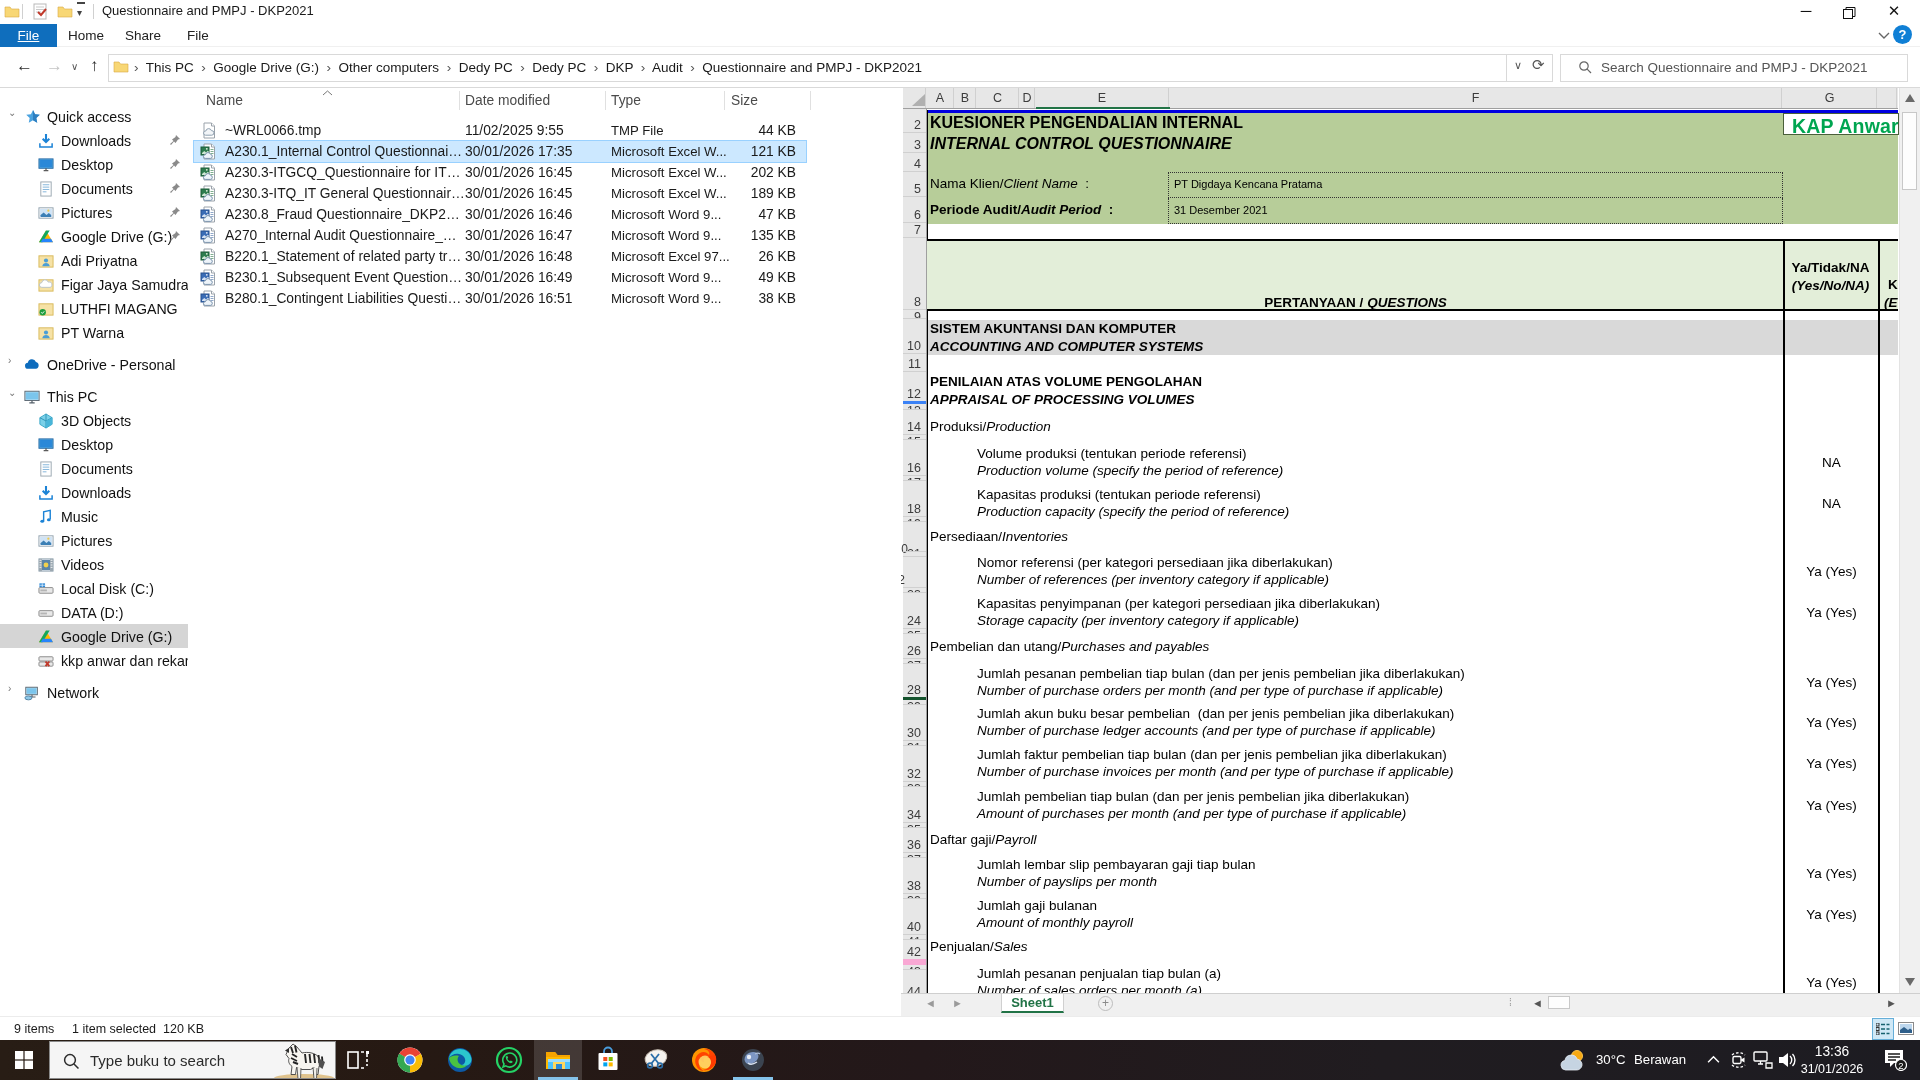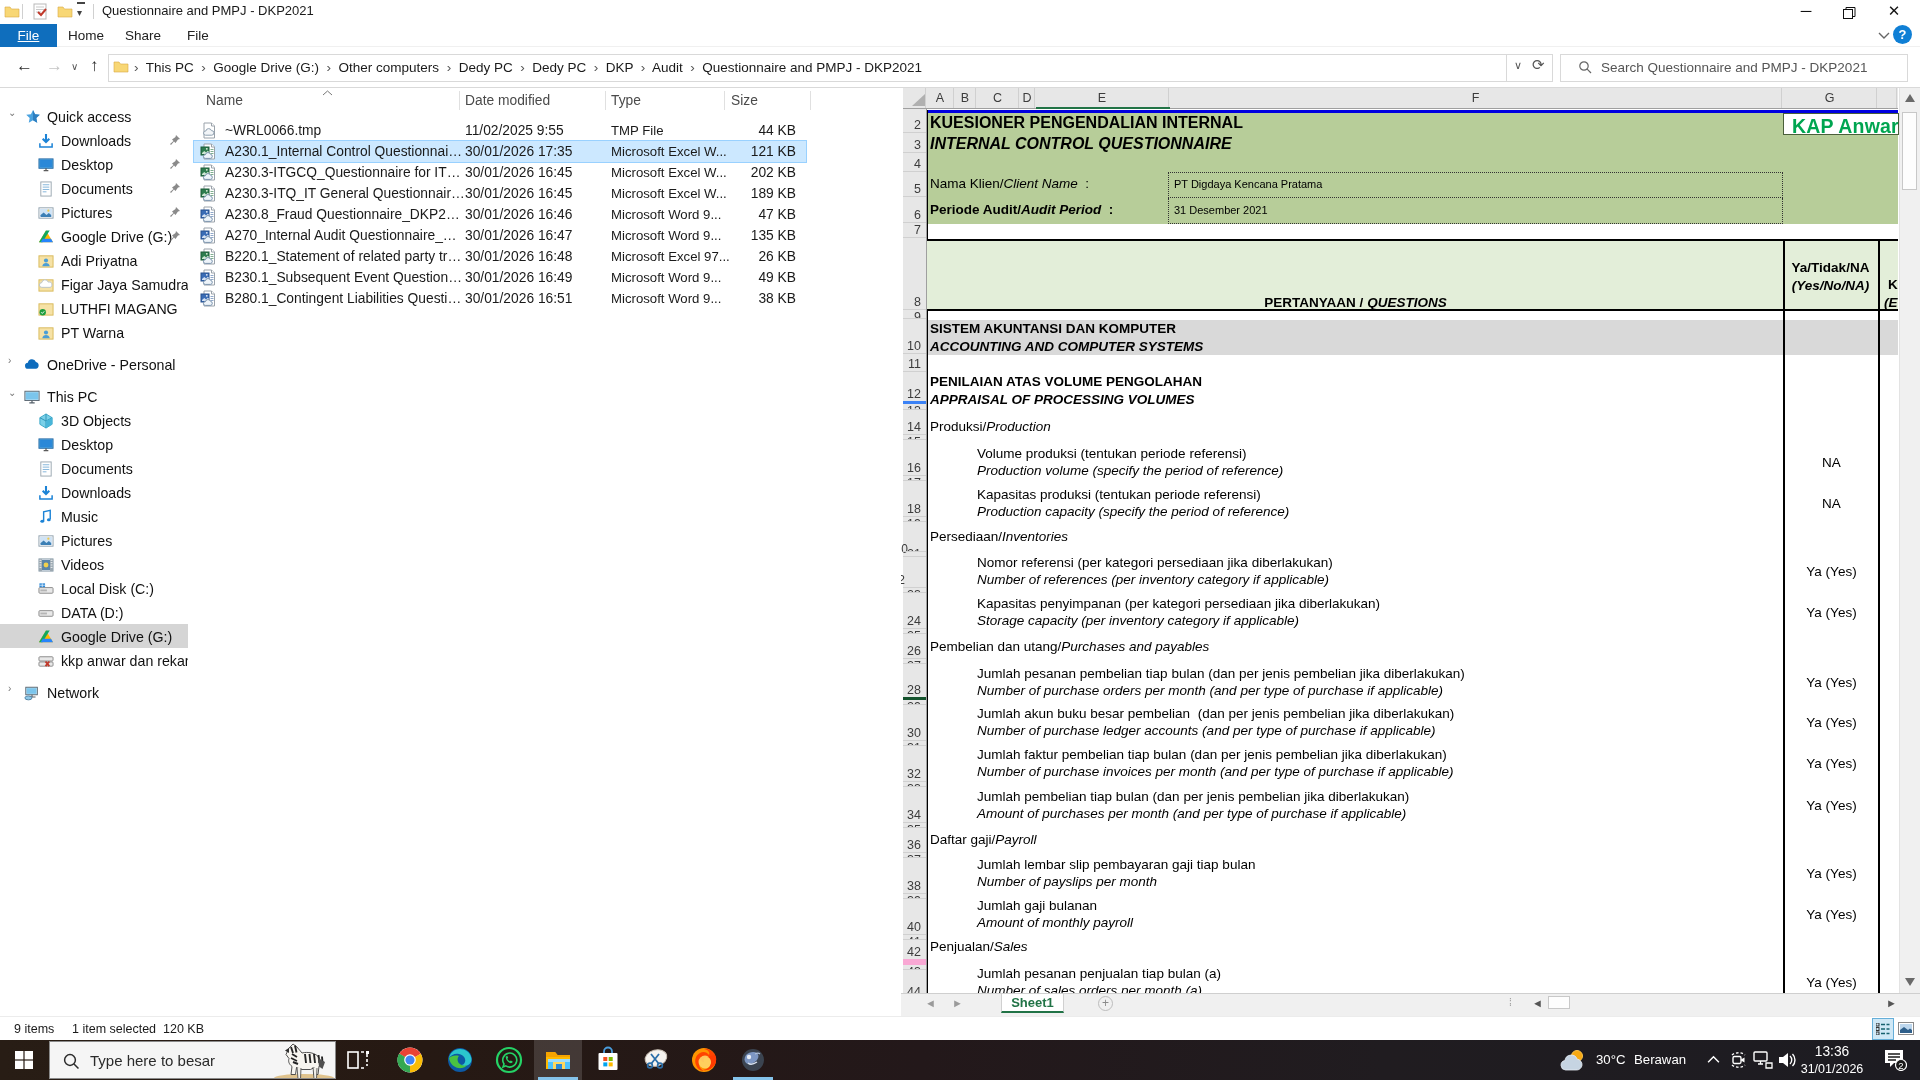--- a/index.html
+++ b/index.html
@@ -591,21 +591,21 @@
       <rect x="0" y="0" width="8.4" height="8.4" fill="#fff"></rect>
       <rect x="9.6" y="0" width="8.4" height="8.4" fill="#fff"></rect>
       <rect x="0" y="9.6" width="8.4" height="8.4" fill="#fff"></rect>
       <rect x="9.6" y="9.6" width="8.4" height="8.4" fill="#fff"></rect>
     </svg>
   <div class="abs" style="left:49px;top:1px;width:287px;height:38px;background:#f5f5f5;border:1px solid #8a8a8a;overflow:hidden">
       <svg style="position:absolute;left:13px;top:11px" width="17" height="17" viewBox="0 0 17 17">
         <circle cx="7" cy="7" r="5.4" fill="none" stroke="#2b2b2b" stroke-width="1.5"></circle>
         <path d="M11 11l4.5 4.5" stroke="#2b2b2b" stroke-width="1.5"></path>
       </svg>
-      <div style="position:absolute;left:40px;top:10px;font-size:15px;color:#2b2b2b">Type here to besar</div>
+      <div style="position:absolute;left:40px;top:10px;font-size:15px;color:#2b2b2b">Type buku to search</div>
       <svg style="position:absolute;left:208px;top:1px" width="86" height="38" viewBox="0 0 86 38">
         <ellipse cx="46" cy="35" rx="30" ry="4" fill="#dfc28c"></ellipse>
         <path d="M31 5l4-4 4 3 5 6c6-1.5 13 0 16 3.5 2.5 3 3 7 1 10l-1 8h-4.5l1-7-4 2h-9l-5-2-1 7h-4.5l1-8c-3-2.5-4-5-3-8l-3-4z" fill="#f7f5f0" stroke="#3f3f3f" stroke-width="0.9"></path>
         <path d="M33 4l2 6M37 2.5l1.5 7M34 11l5 3M33 15l6 3M35 19l5 2M47 11l1 9M51.5 11l1 9M56 11l1 9M60.5 12l0.8 8M64 13.5l0.5 6.5" stroke="#242424" stroke-width="1.9" fill="none"></path>
         <path d="M31 5l-4 2.5 4 2.5z" fill="#2e2e2e"></path>
         <path d="M60 15l7 4-2.5 7-3.5-2.5z" fill="#4f4f4f"></path>
         <path d="M39 24l1 12h2.5l0.5-11M55 24l1 12h2.5l0.5-11" fill="#f0eee8" stroke="#3f3f3f" stroke-width="0.8"></path>
       </svg>
     </div>
   <svg class="ticon" style="left:345px" width="28" height="28" viewBox="0 0 28 28">

